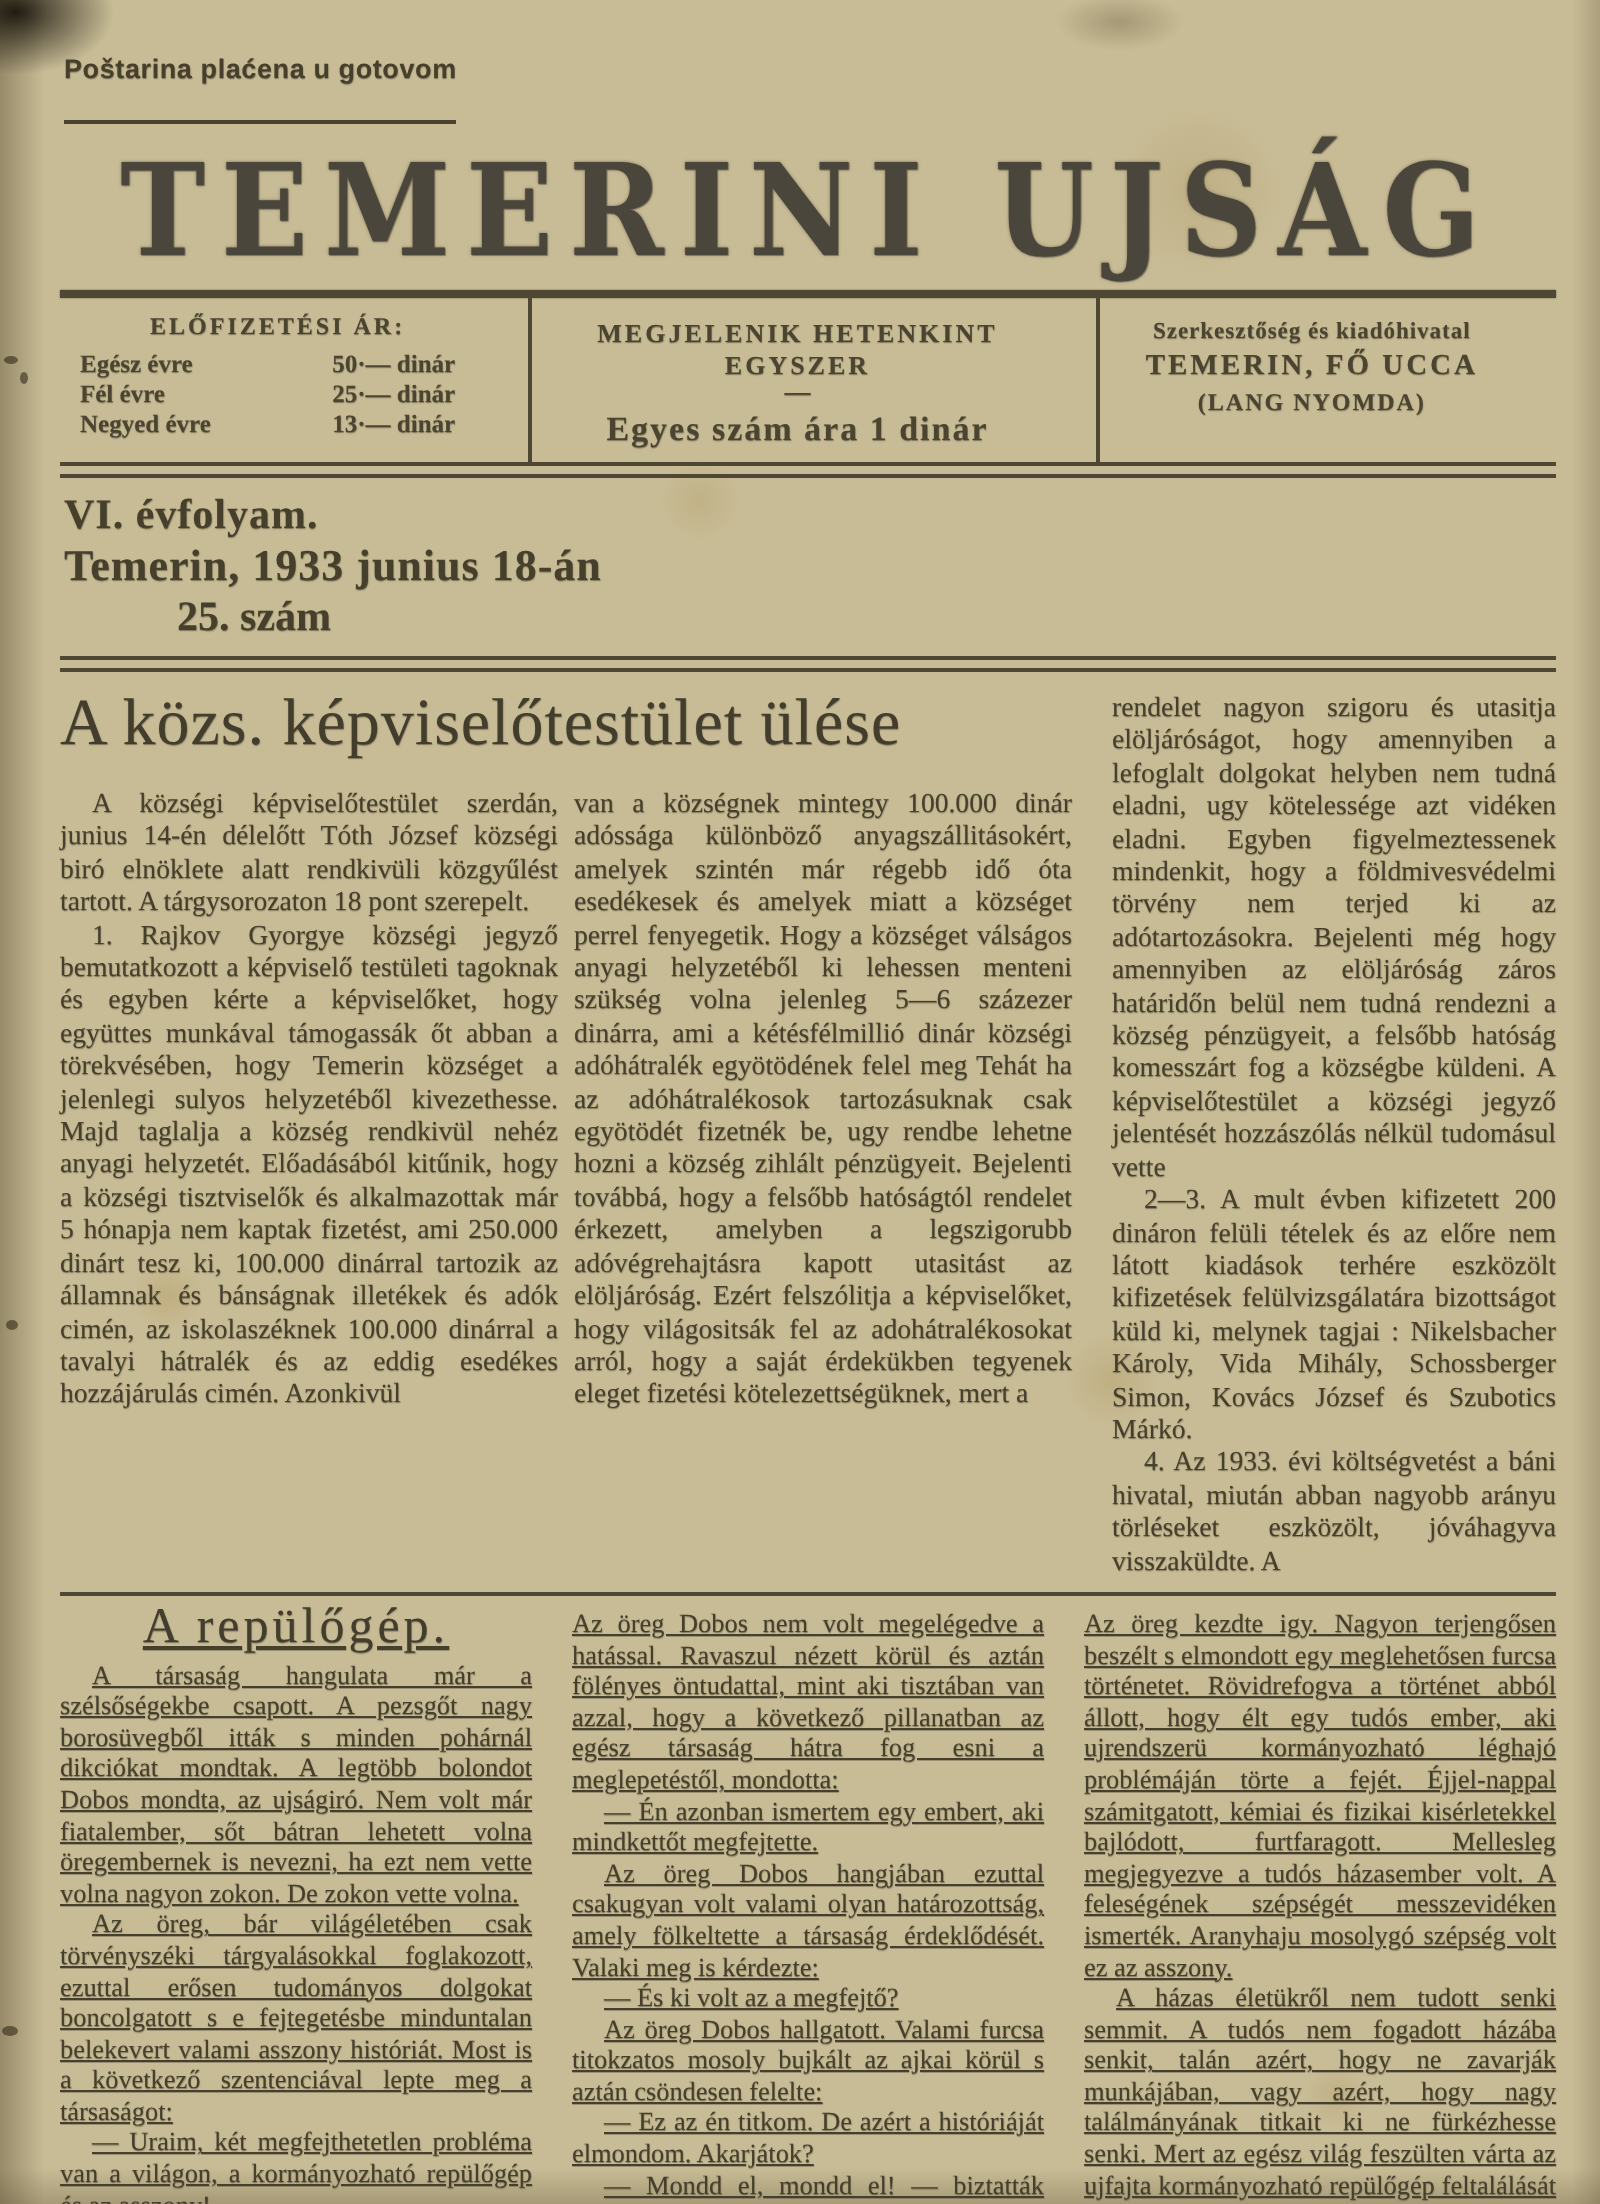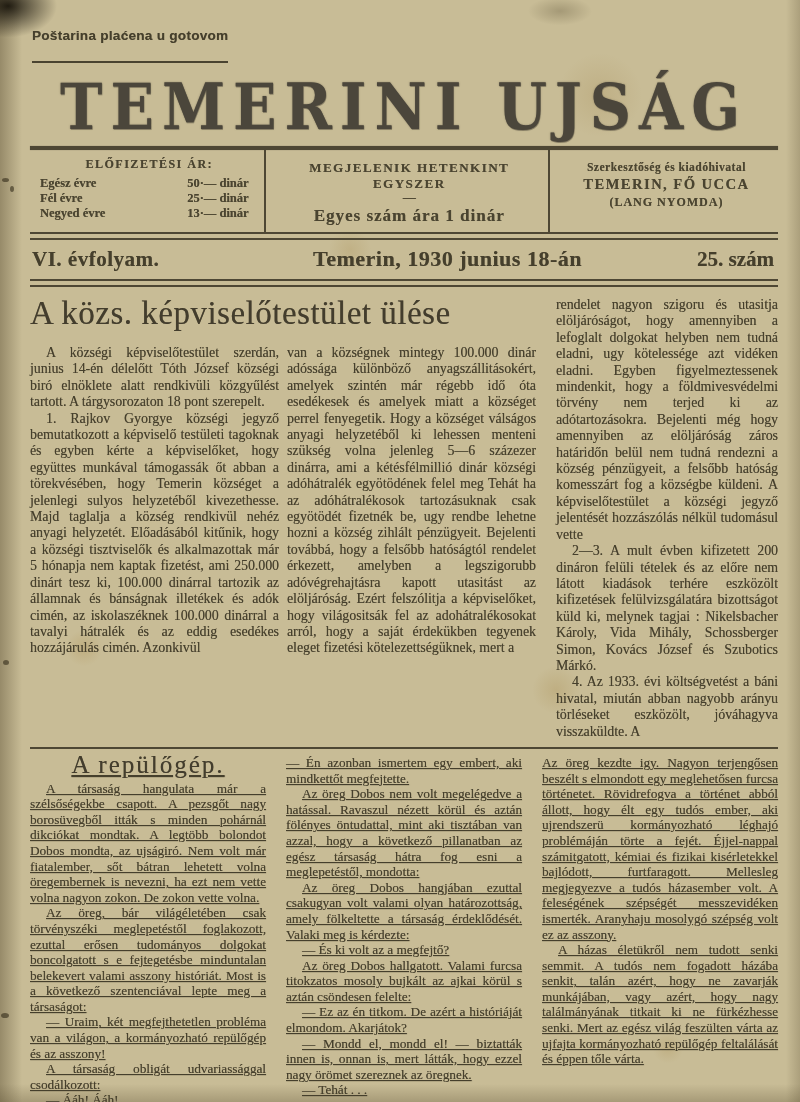--- a/index.html
+++ b/index.html
@@ -29,34 +29,34 @@
   
   .masthead{margin:10px 0 6px 0;text-align:center;font-family:"DejaVu Serif","Liberation Serif",serif;
     font-weight:bold;font-size:57px;letter-spacing:8px;color:#4b463b;
     transform:scaleY(1.12);transform-origin:center;
     text-shadow:0 0 1.5px rgba(70,64,52,0.6),0.5px 0.5px 0 rgba(70,64,52,0.4);}
   .rule-thick{height:4px;background:#4e4734;box-shadow:0 0 1px rgba(40,34,20,0.6);}
   .rule-double{height:4px;border-top:2px solid #4e4734;border-bottom:2px solid #4e4734;}
   .rule-thin{height:0;border-top:2px solid #4e4734;}
   
   .info-row{display:flex;align-items:stretch;min-height:68px;}
-  .info-cell{padding:7px 3px 6px 8px;box-sizing:border-box;}
+  .info-cell{padding:7px 24px 6px 8px;box-sizing:border-box;}
   .cell-sub{width:31.5%;border-right:2px solid #4e4734;}
   .cell-freq{width:38%;border-right:2px solid #4e4734;text-align:center;}
   .cell-office{width:30.5%;text-align:center;}
   .sub-header{text-align:center;font-weight:bold;font-size:12px;letter-spacing:1.5px;margin-bottom:4px;color:#4a4430;}
   .sub-row{display:flex;justify-content:space-between;font-weight:bold;font-size:12.5px;line-height:15px;padding:0 12px 0 2px;color:#4a4430;}
   .freq-line1{font-weight:bold;font-size:13px;letter-spacing:1.5px;margin-top:3px;color:#4a4430;}
   .freq-dash{font-weight:bold;font-size:13px;line-height:10px;color:#4a4430;}
   .freq-line2{font-weight:bold;font-size:17px;letter-spacing:1px;margin-top:4px;color:#4a4430;}
   .office-line1{font-weight:bold;font-size:11.5px;letter-spacing:0.5px;margin-top:4px;color:#4a4430;}
   .office-line2{font-weight:bold;font-size:14.5px;letter-spacing:1.5px;margin-top:3px;color:#4a4430;}
   .office-line3{font-weight:bold;font-size:12px;letter-spacing:1px;margin-top:2px;color:#4a4430;}
   
-  .dateline{display:flex;align-items:baseline;justify-content:space-between;padding:6px 4px 7px 2px;}
+  .dateline{display:flex;align-items:baseline;justify-content:space-between;padding:6px 4px 7px 2px;flex-direction:column;}
   .dl-volume{font-weight:bold;font-size:21px;letter-spacing:0.5px;width:30%;}
   .dl-date{font-weight:bold;font-size:22px;letter-spacing:0.5px;text-align:center;flex:1;}
   .dl-issue{font-weight:bold;font-size:21px;text-align:right;width:18%;}
   
   .section-a{display:flex;gap:20px;margin-top:8px;}
   .sec-a-left{width:506px;flex:none;}
   .headline{font-size:33px;font-weight:normal;letter-spacing:0.5px;color:#433d2d;
     margin:0 0 13px 0;white-space:nowrap;}
   .cols2{display:flex;gap:8px;justify-content:center;}
   .col{flex:1;min-width:0;}
@@ -117,21 +117,21 @@
       <div class="office-line1">Szerkesztőség és kiadóhivatal</div>
       <div class="office-line2">TEMERIN, FŐ UCCA</div>
       <div class="office-line3">(LANG NYOMDA)</div>
     </div>
   </div>
 
   <div class="rule-double"></div>
 
   <div class="dateline">
     <div class="dl-volume">VI. évfolyam.</div>
-    <div class="dl-date">Temerin, 1930 junius 18-án</div>
+    <div class="dl-date">Temerin, 1933 junius 18-án</div>
     <div class="dl-issue">25. szám</div>
   </div>
 
   <div class="rule-double"></div>
 
   <div class="section-a">
     <div class="sec-a-left">
       <h1 class="headline">A közs. képviselőtestület ülése</h1>
       <div class="cols2">
         <div class="col body-a">
@@ -150,29 +150,29 @@
       </div>
   </div>
 
   <div class="rule-thin divider"></div>
 
   <div class="section-b">
     <div class="col body-b">
       <h2 class="sec-title">A repülőgép.</h2>
       <div>
           <p class="para">A társaság hangulata már a szélsőségekbe csapott. A pezsgőt nagy borosüvegből itták s minden pohárnál dikciókat mondtak. A legtöbb bolondot Dobos mondta, az ujságiró. Nem volt már fiatalember, sőt bátran lehetett volna öregembernek is nevezni, ha ezt nem vette volna nagyon zokon. De zokon vette volna.</p>
-          <p class="para">Az öreg, bár világéletében csak törvényszéki meglepetéstől foglakozott, ezuttal erősen tudományos dolgokat boncolgatott s e fejtegetésbe minduntalan belekevert valami asszony históriát. Most is a következő szentenciával lepte meg a társaságot:</p>
+          <p class="para">Az öreg, bár világéletében csak törvényszéki tárgyalásokkal foglakozott, ezuttal erősen tudományos dolgokat boncolgatott s e fejtegetésbe minduntalan belekevert valami asszony históriát. Most is a következő szentenciával lepte meg a társaságot:</p>
           <p class="para">— Uraim, két megfejthetetlen probléma van a világon, a kormányozható repülőgép és az asszony!</p>
           <p class="para">A társaság obligát udvariassággal csodálkozott:</p>
           <p class="para">— Ááh! Ááh!</p>
         </div>
     </div>
     <div class="col body-b cont">
+        <p class="para">Az öreg Dobos nem volt megelégedve a hatással. Ravaszul nézett körül és aztán fölényes öntudattal, mint aki tisztában van azzal, hogy a következő pillanatban az egész társaság hátra fog esni a meglepetéstől, mondotta:</p>
         <p class="para">— Én azonban ismertem egy embert, aki mindkettőt megfejtette.</p>
-        <p class="para">Az öreg Dobos nem volt megelégedve a hatással. Ravaszul nézett körül és aztán fölényes öntudattal, mint aki tisztában van azzal, hogy a következő pillanatban az egész társaság hátra fog esni a meglepetéstől, mondotta:</p>
         <p class="para">Az öreg Dobos hangjában ezuttal csakugyan volt valami olyan határozottság, amely fölkeltette a társaság érdeklődését. Valaki meg is kérdezte:</p>
         <p class="para">— És ki volt az a megfejtő?</p>
         <p class="para">Az öreg Dobos hallgatott. Valami furcsa titokzatos mosoly bujkált az ajkai körül s aztán csöndesen felelte:</p>
         <p class="para">— Ez az én titkom. De azért a históriáját elmondom. Akarjátok?</p>
         <p class="para">— Mondd el, mondd el! — biztatták innen is, onnan is, mert látták, hogy ezzel nagy örömet szereznek az öregnek.</p>
         <p class="para">— Tehát . . .</p>
       </div>
     <div class="col body-b cont">
         <p class="para">Az öreg kezdte igy. Nagyon terjengősen beszélt s elmondott egy meglehetősen furcsa történetet. Rövidrefogva a történet abból állott, hogy élt egy tudós ember, aki ujrendszerü kormányozható léghajó problémáján törte a fejét. Éjjel-nappal számitgatott, kémiai és fizikai kisérletekkel bajlódott, furtfaragott. Mellesleg megjegyezve a tudós házasember volt. A feleségének szépségét messzevidéken ismerték. Aranyhaju mosolygó szépség volt ez az asszony.</p>
         <p class="para">A házas életükről nem tudott senki semmit. A tudós nem fogadott házába senkit, talán azért, hogy ne zavarják munkájában, vagy azért, hogy nagy találmányának titkait ki ne fürkézhesse senki. Mert az egész világ feszülten várta az ujfajta kormányozható repülőgép feltalálását és éppen tőle várta.</p>

